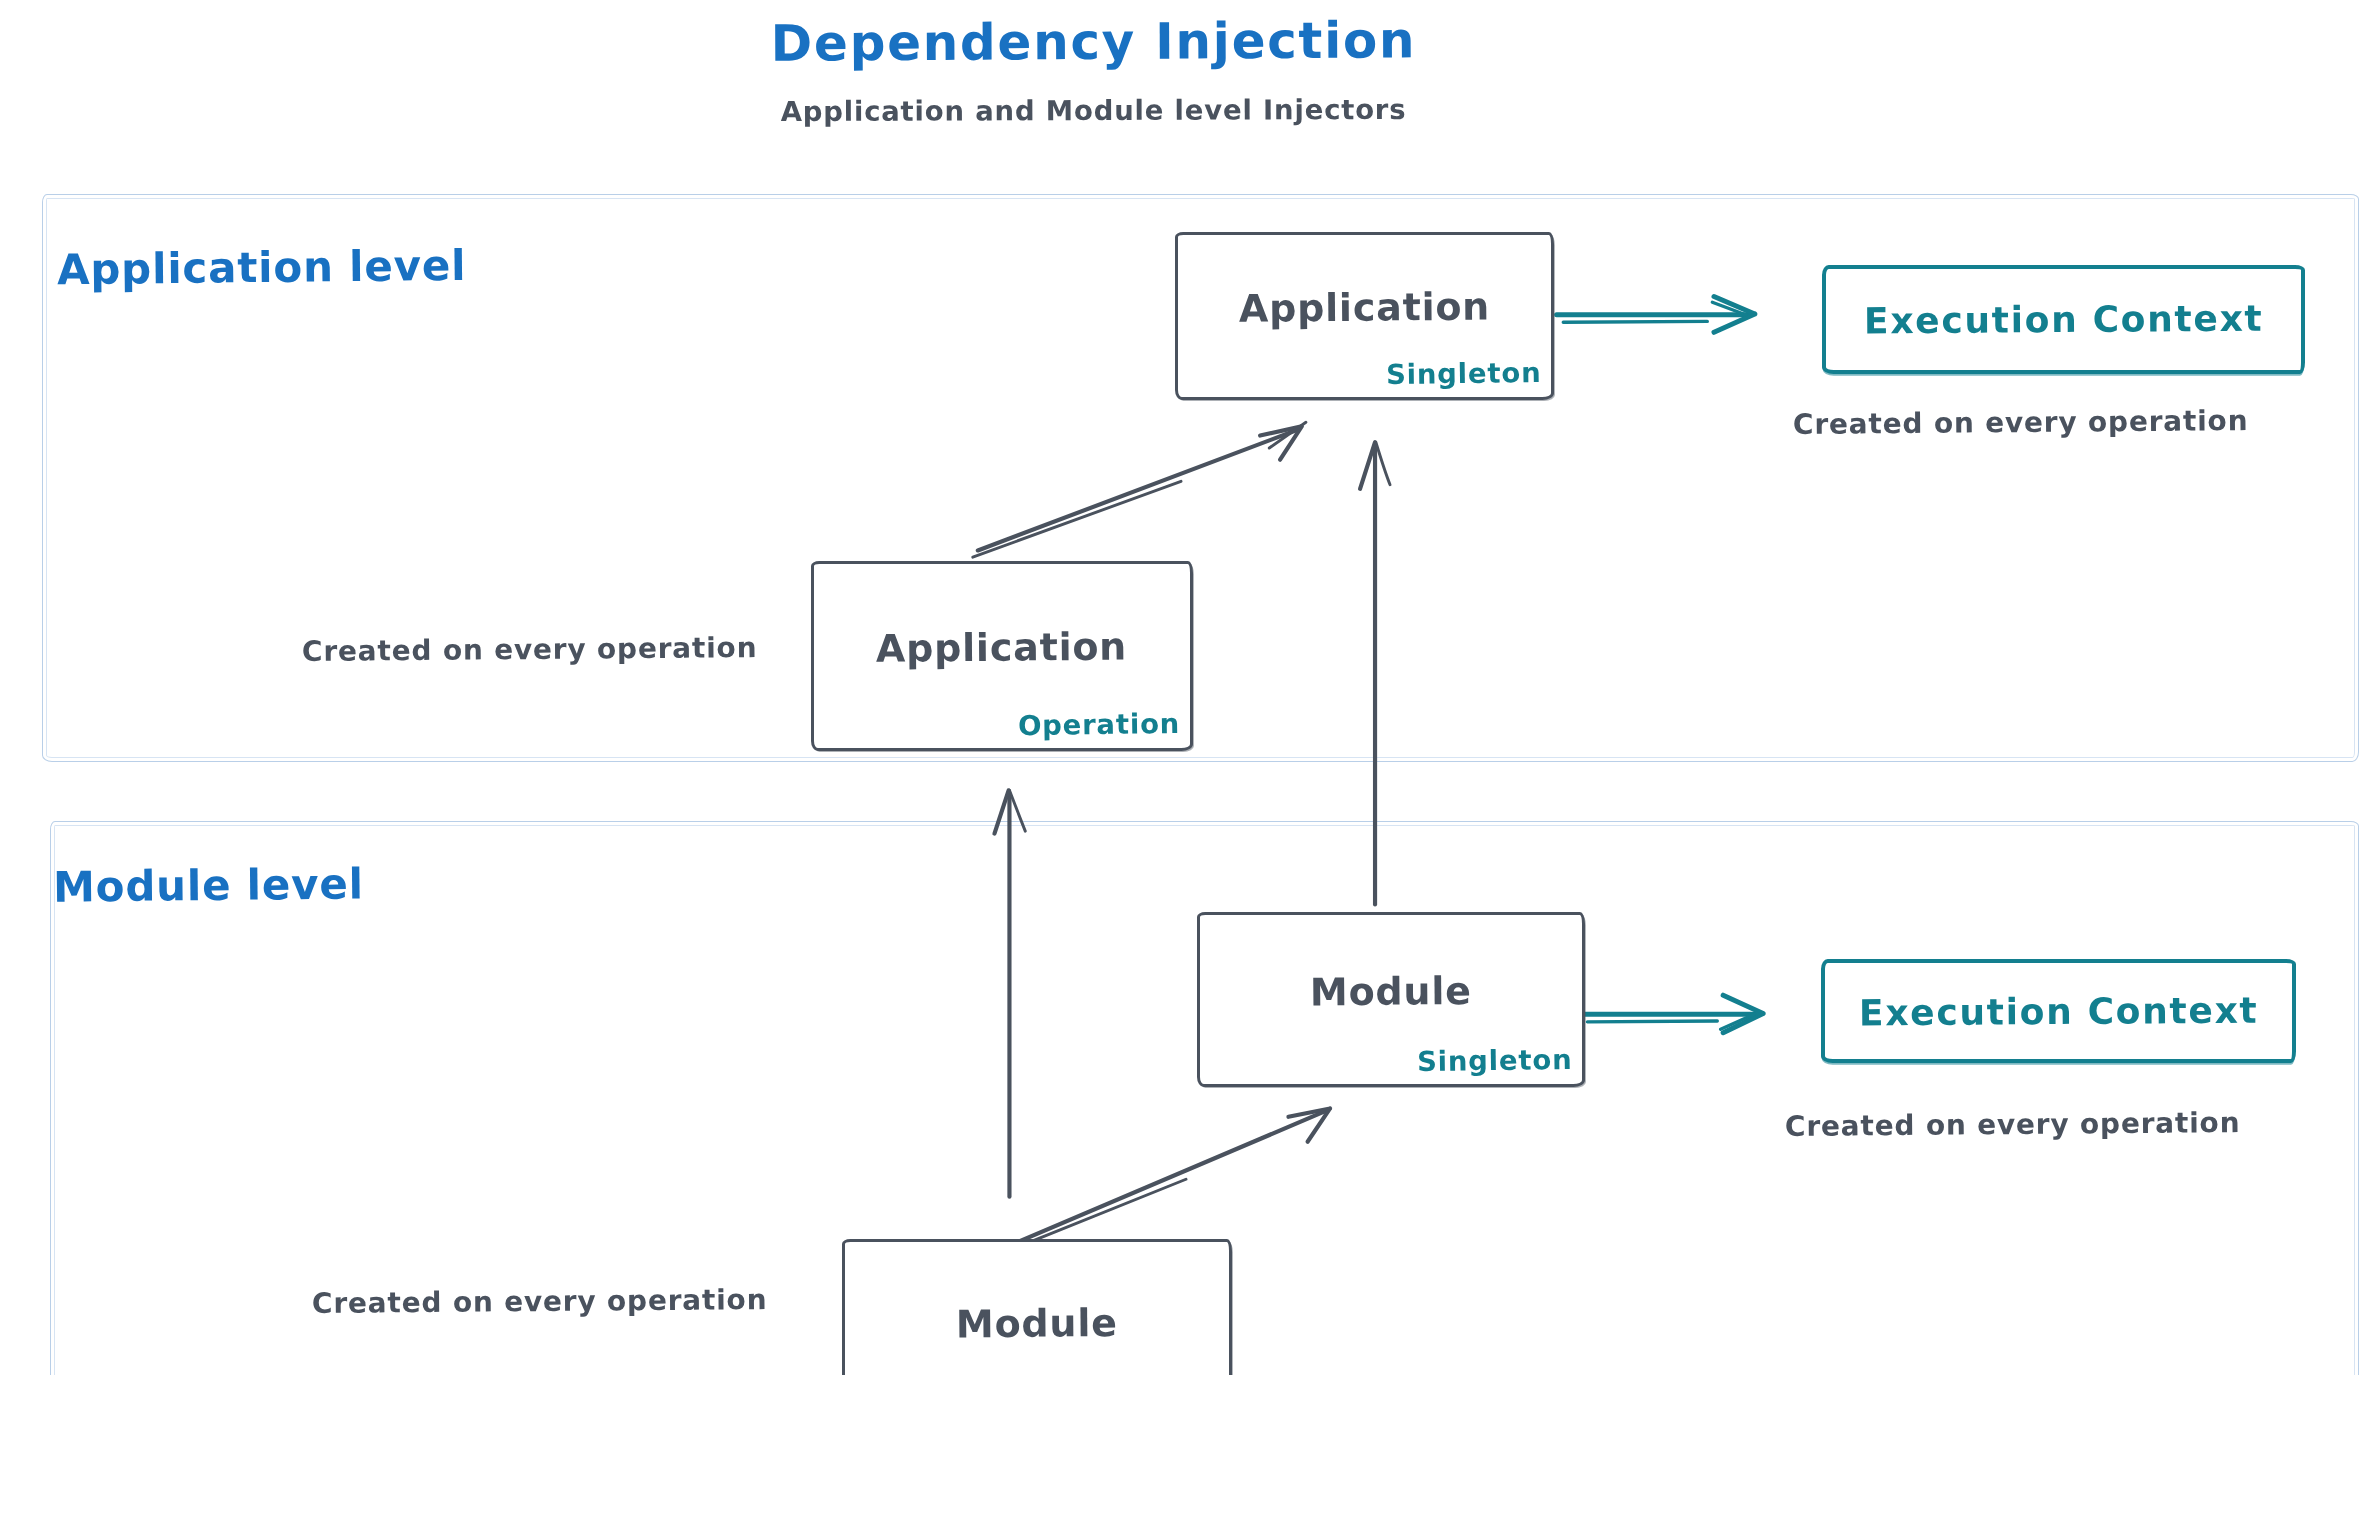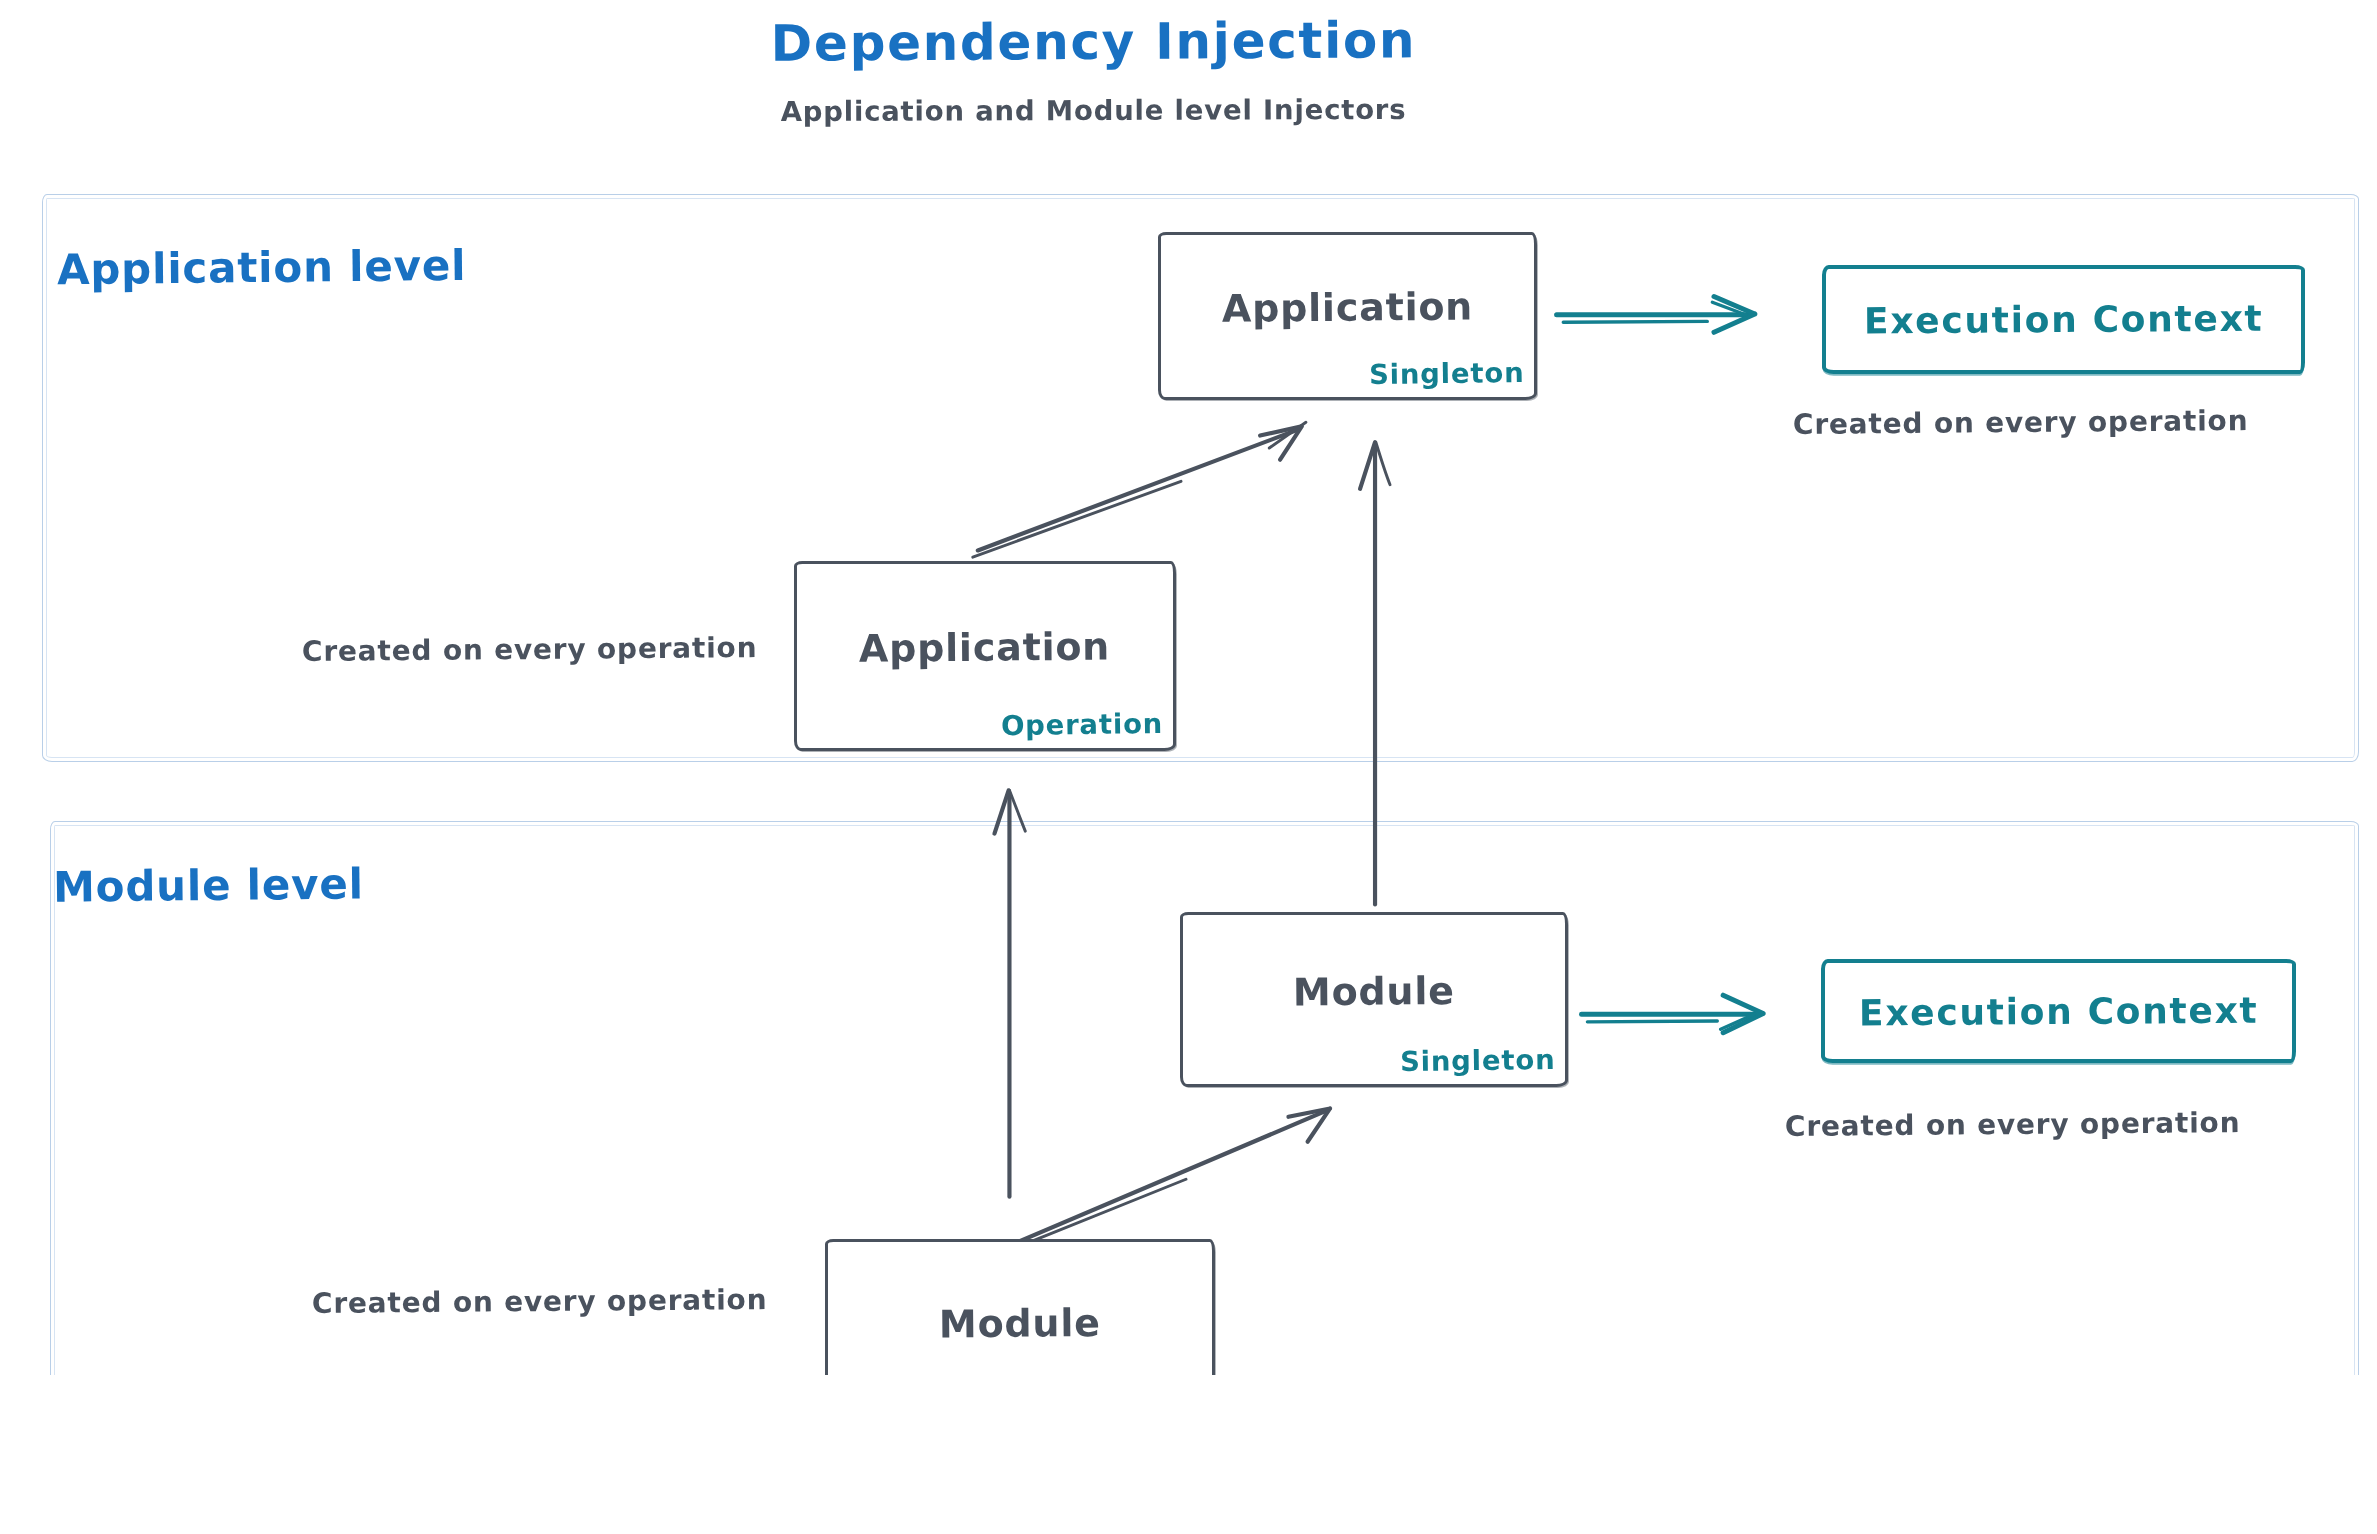--- a/index.html
+++ b/index.html
@@ -47,20 +47,21 @@
 
   
   .sketch-box {
     position: absolute;
     border: 3.3px solid #4a525e;
     border-radius: 8.3px 5px 11.7px 6.7px / 5px 11.7px 6.7px 10px;
     box-shadow: 1.7px 1.7px 0 -0.8px rgba(74,82,94,0.45);
     background: #ffffff;
     display: flex; align-items: center; justify-content: center;
     z-index: 3;
+    margin-left: 17px;
   }
   #app-singleton-box { left: 1158px; top: 232px;  width: 379px; height: 168px; }
   #app-operation-box { left: 794px;  top: 561px;  width: 382px; height: 190px; }
   #mod-singleton-box { left: 1180px; top: 912px; width: 388px; height: 175px; }
   #mod-operation-box { left: 825px;  top: 1239px; width: 390px; height: 185px; }
 
   .box-title {
     font-size: 38px; font-weight: 600; color: #4a525e;
     letter-spacing: 0.8px; transform: rotate(-0.5deg) translateY(-8.3px);
   }

